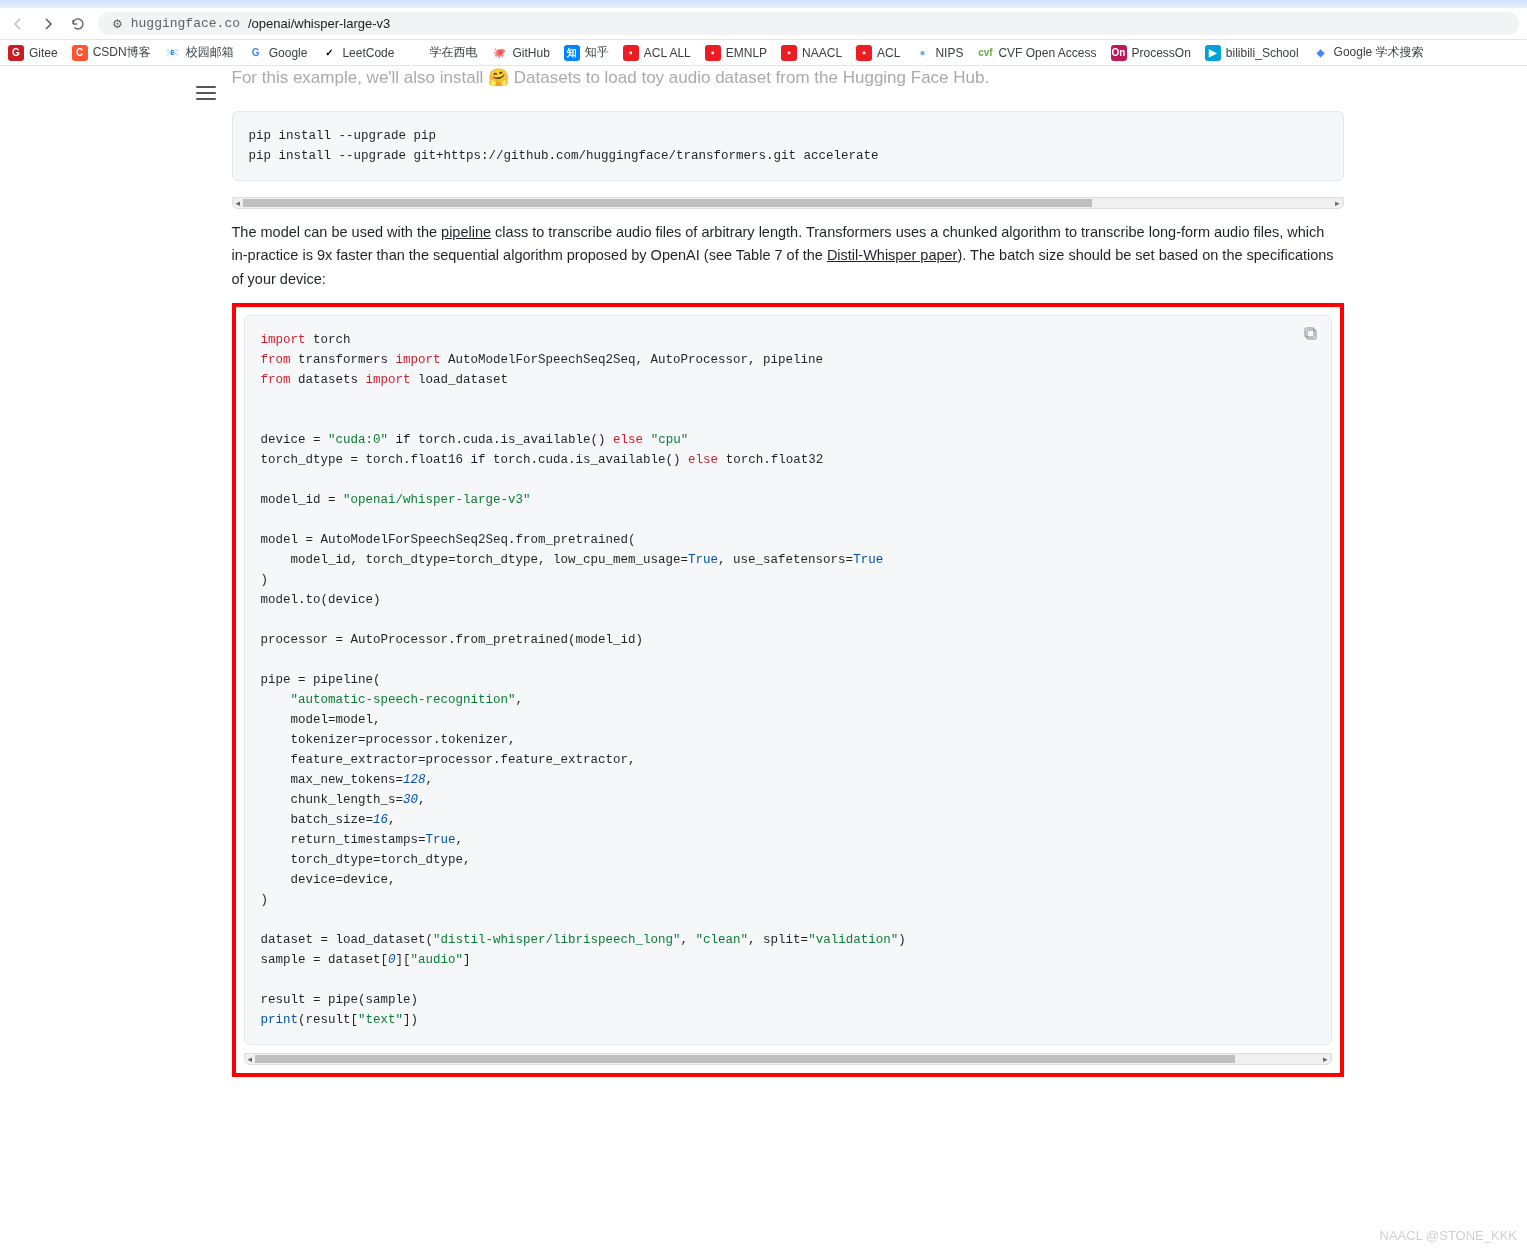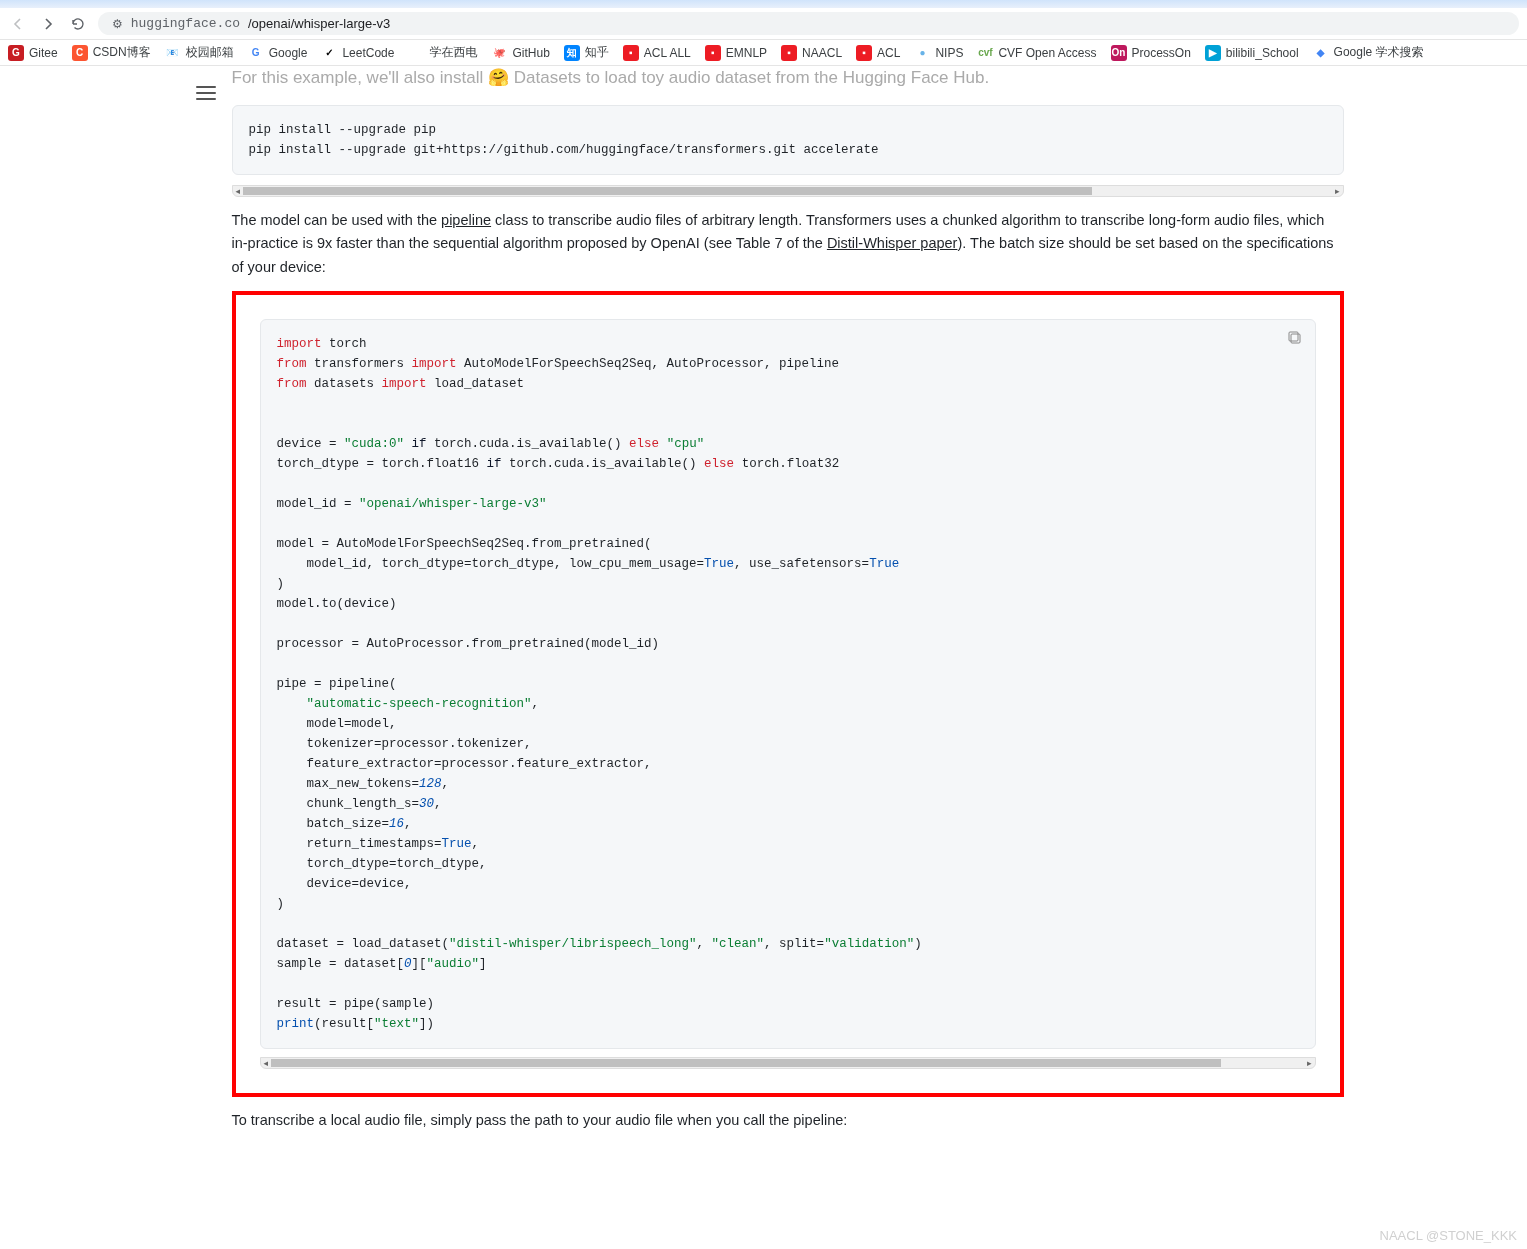--- a/index.html
+++ b/index.html
@@ -35,35 +35,35 @@
     .menu-icon { width: 20px; height: 14px; display: flex; flex-direction: column; justify-content: space-between; cursor: pointer; margin-left: 12px;}
     .menu-icon span { height: 2px; background: #555; border-radius: 1px; }
     
     .main-col { flex: 1; padding: 0 0 40px 0; color: #1f2328; font-size: 14.5px; line-height: 1.6; }
     
     .body-text { margin: 12px 0; }
     .body-text a { color: #1f2328; text-decoration: underline; }
     
     .code-block {
       background: #f5f7f9; border: 1px solid #e5e8eb; border-radius: 6px;
-      padding: 14px 16px; margin: 14px 0; position: relative; overflow-x: auto;
+      padding: 14px 16px; margin: 20px 0; position: relative; overflow-x: auto;
     }
     .code-block pre { font-family: "SFMono-Regular", Consolas, "Liberation Mono", Menlo, monospace; font-size: 12.5px; line-height: 1.6; white-space: pre; }
     .copy-btn { position: absolute; top: 10px; right: 10px; width: 18px; height: 18px; color: #888; cursor: pointer; }
     
     .hscroll {
       height: 12px; background: #f0f0f0; display: flex; align-items: center;
       border: 1px solid #ddd; margin-top: -4px; border-radius: 0 0 6px 6px;
     }
     .hscroll::before { content: '◂'; font-size: 9px; padding: 0 3px; color: #666; }
     .hscroll::after { content: '▸'; font-size: 9px; padding: 0 3px; color: #666; }
     .hscroll-thumb { height: 8px; background: #bfbfbf; flex: 0 0 auto; }
     .hscroll-track { flex: 1; display: flex; }
     
-    .highlight-box { border: 4px solid #ff0000; padding: 16px; margin: 2px 0; }
+    .highlight-box { border: 4px solid #ff0000; padding: 0; margin: 2px 0; }
     
     .kw-import { color: #cf222e; }
     .kw-else { color: #cf222e; }
     .kw-if { color: #0f172a; }
     .kw-from { color: #cf222e; }
     .kw-builtin { color: #0550ae; }
     .str { color: #0a7d33; }
     .bool { color: #0550ae; }
     .num { color: #0550ae; font-style: italic; }
     
@@ -236,17 +236,16 @@
 result = pipe(sample)
 <span class="kw-builtin">print</span>(result[<span class="str">"text"</span>])</pre>
       </div>
       <div class="hscroll" style="margin:0 8px 8px 8px">
           <div class="hscroll-track">
             <div class="hscroll-thumb" style="width:92%"></div>
           </div>
         </div>
     </div>
 
-    <p class="body-text">To transcribe a local audio file, simply pass the path to your audio file when you call the pipeline:</p>
   </div>
 </div>
 
 <div class="watermark">NAACL @STONE_KKK</div>
 
 </body></html>

